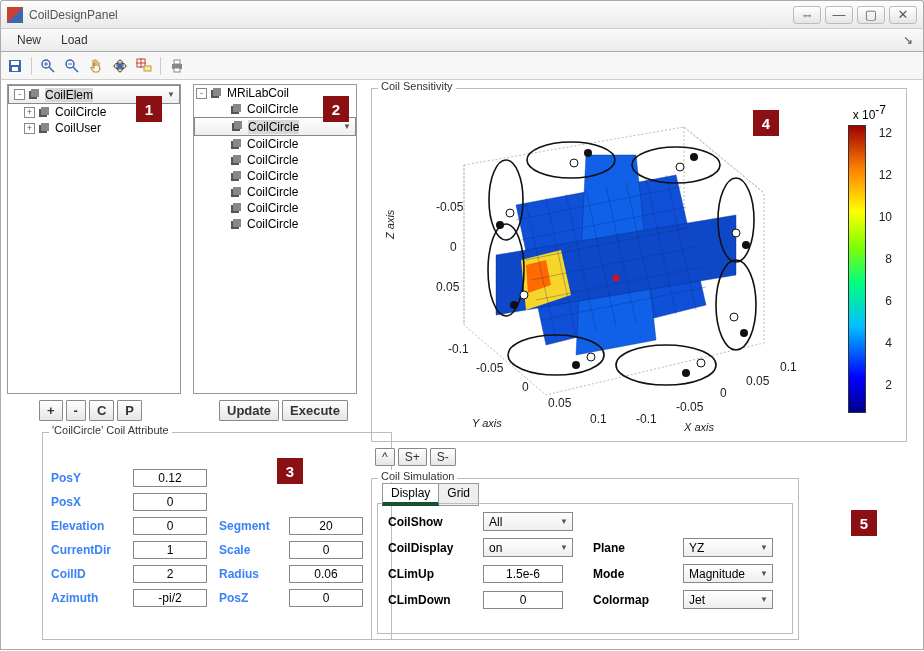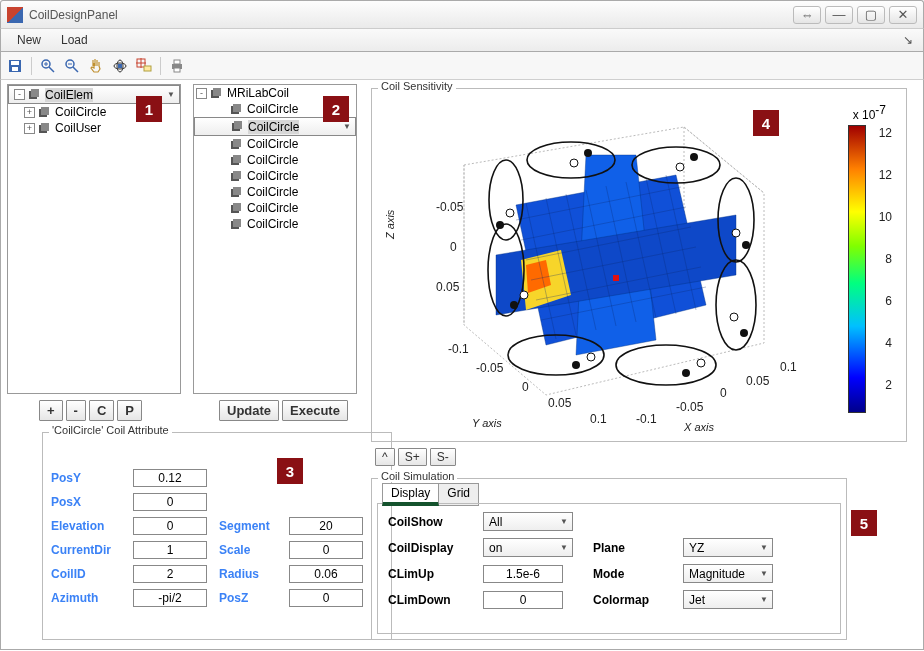--- a/index.html
+++ b/index.html
@@ -335,21 +335,21 @@
     </div>
   </div>
   <div class="numtag" style="left:752px; top:30px;">4</div>
 
   <div class="btnrow" style="left:374px; top:368px;">
     <div class="btn small" style="min-width:18px; text-align:center;">^</div>
     <div class="btn small">S+</div>
     <div class="btn small">S-</div>
   </div>
 
-  <div class="fieldset" style="left:370px; top:398px; width:476px; height:162px;padding-left:44px;">
+  <div class="fieldset" style="left:370px; top:398px; width:428px; height:162px;padding-left:44px;">
     <div class="legend">Coil Simulation</div>
     <div class="sim-tab">
       <div class="tab active">Display</div>
       <div class="tab">Grid</div>
     </div>
     <div class="sim-body">
       <div class="sim-grid">
         <div class="slbl">CoilShow</div>
         <div class="sel">
             <span>All</span>

